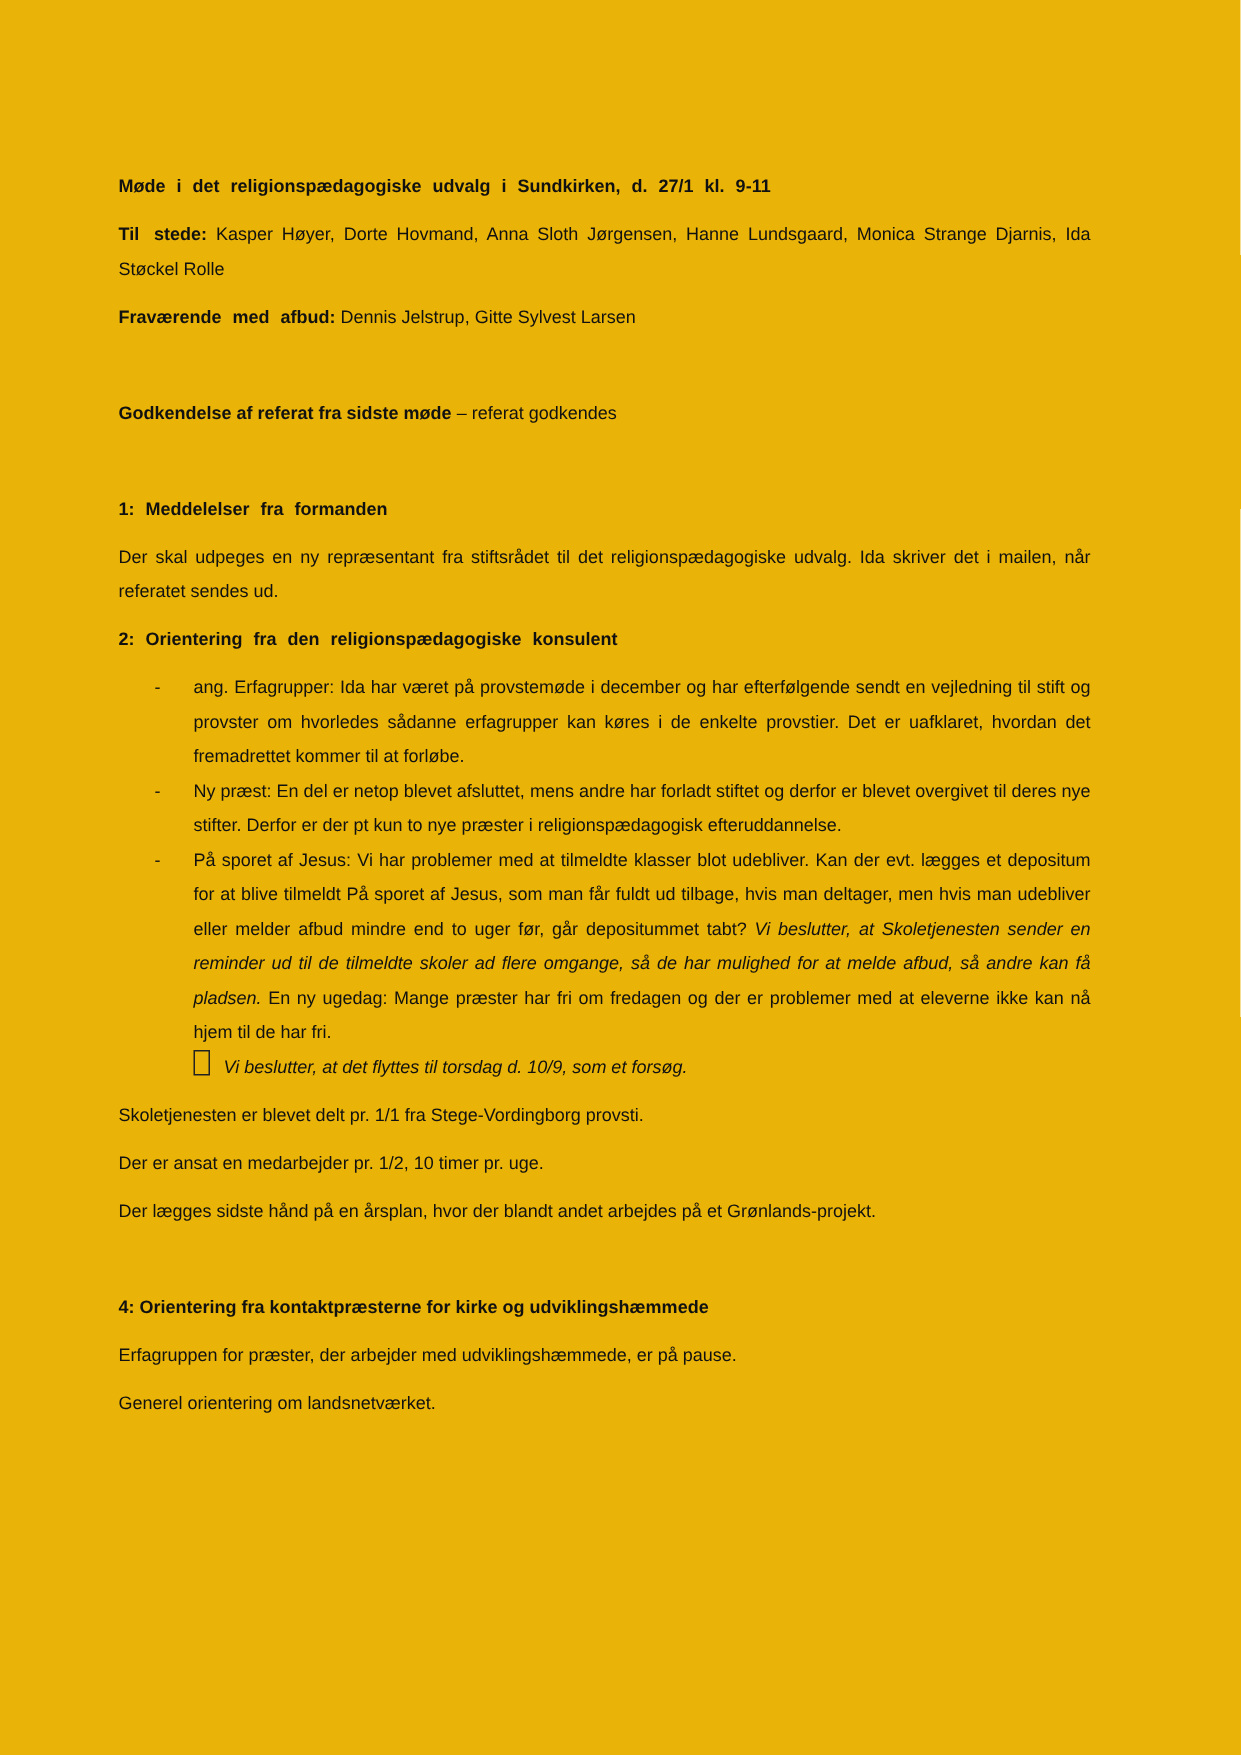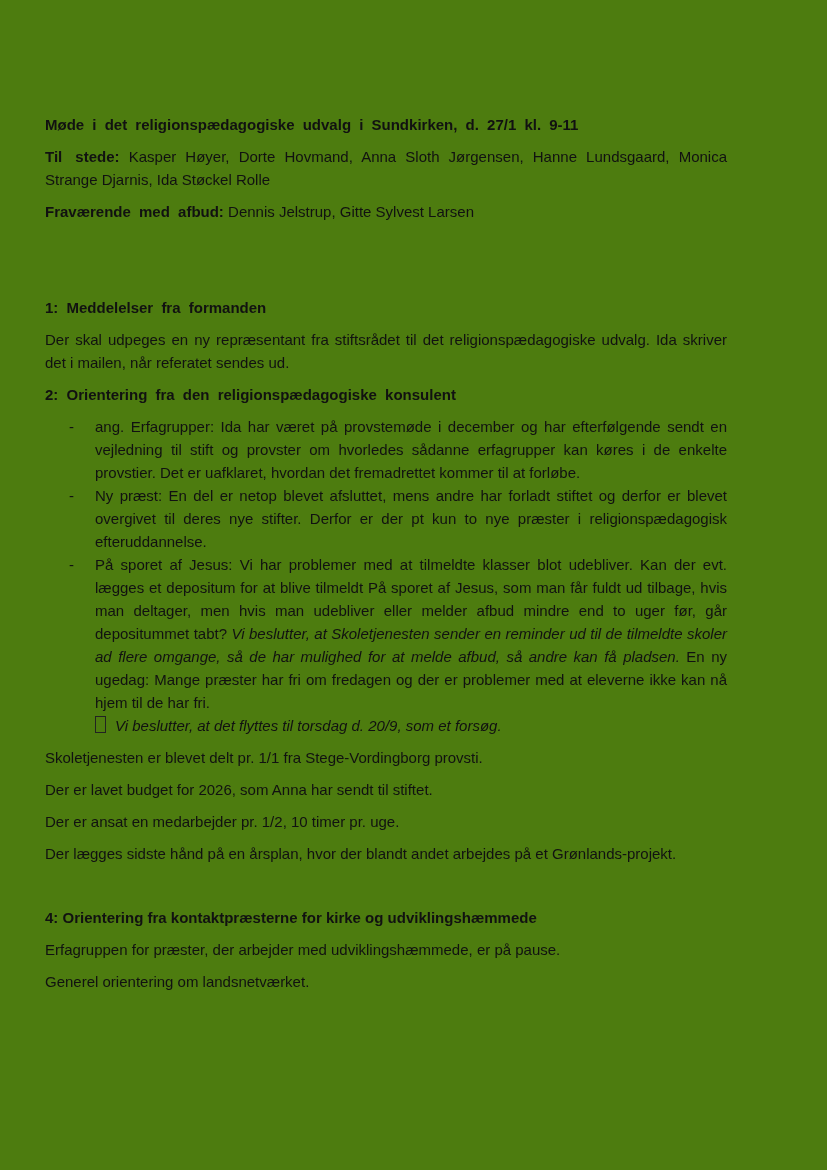--- a/index.html
+++ b/index.html
@@ -5,26 +5,26 @@
   html, body {
     margin: 0;
     padding: 0;
     background: #ffffff;
   }
   .page {
     position: relative;
     width: 827px;
     height: 1170px;
     box-sizing: border-box;
-    background: #4d7c0f;
+    background: #eab308;
     color: #111111;
     font-family: "Liberation Sans", "DejaVu Sans", sans-serif;
-    font-size: 15px;
+    font-size: 12px;
     line-height: 23px;
-    padding: 113px 100px 40px 45px;
+    padding: 113px 100px 40px 79px;
     overflow: hidden;
   }
   p { margin: 0 0 9px 0; }
   .b { font-weight: bold; }
   .spread { word-spacing: 4px; }
   .just { text-align: justify; }
   .gap { height: 32px; }
   ul.bullets {
     list-style: none;
     margin: 0 0 9px 0;
@@ -62,38 +62,41 @@
     <span>Kasper Høyer, Dorte Hovmand, Anna Sloth Jørgensen, Hanne Lundsgaard, Monica Strange Djarnis, Ida Støckel Rolle</span>
   </p>
 
   <p>
     <span class="b spread">Fraværende med afbud:</span>
     <span>Dennis Jelstrup, Gitte Sylvest Larsen</span>
   </p>
 
   <div class="gap"></div>
 
+  <p>
+    <span class="b">Godkendelse af referat fra sidste møde</span>
+    <span>– referat godkendes</span>
+  </p>
 
   <div class="gap"></div>
 
   <p class="b spread">1: Meddelelser fra formanden</p>
   <p class="just">Der skal udpeges en ny repræsentant fra stiftsrådet til det religionspædagogiske udvalg. Ida skriver det i mailen, når referatet sendes ud.</p>
 
   <p class="b spread">2: Orientering fra den religionspædagogiske konsulent</p>
 
   <ul class="bullets">
     <li class="just"><span class="dash">-</span><span>ang. Erfagrupper: Ida har været på provstemøde i december og har efterfølgende sendt en vejledning til stift og provster om hvorledes sådanne erfagrupper kan køres i de enkelte provstier. Det er uafklaret, hvordan det fremadrettet kommer til at forløbe.</span></li>
     <li class="just"><span class="dash">-</span><span>Ny præst: En del er netop blevet afsluttet, mens andre har forladt stiftet og derfor er blevet overgivet til deres nye stifter. Derfor er der pt kun to nye præster i religionspædagogisk efteruddannelse.</span></li>
     <li class="just"><span class="dash">-</span><span>På sporet af Jesus: Vi har problemer med at tilmeldte klasser blot udebliver. Kan der evt. lægges et depositum for at blive tilmeldt På sporet af Jesus, som man får fuldt ud tilbage, hvis man deltager, men hvis man udebliver eller melder afbud mindre end to uger før, går depositummet tabt? </span><em>Vi beslutter, at Skoletjenesten sender en reminder ud til de tilmeldte skoler ad flere omgange, så de har mulighed for at melde afbud, så andre kan få pladsen.</em><span> En ny ugedag: Mange præster har fri om fredagen og der er problemer med at eleverne ikke kan nå hjem til de har fri.</span>
-      <span class="decision-line"><span class="tofu"></span><em>Vi beslutter, at det flyttes til torsdag d. 20/9, som et forsøg.</em></span>
+      <span class="decision-line"><span class="tofu"></span><em>Vi beslutter, at det flyttes til torsdag d. 10/9, som et forsøg.</em></span>
     </li>
   </ul>
 
   <p>Skoletjenesten er blevet delt pr. 1/1 fra Stege-Vordingborg provsti.</p>
-  <p>Der er lavet budget for 2026, som Anna har sendt til stiftet.</p>
   <p>Der er ansat en medarbejder pr. 1/2, 10 timer pr. uge.</p>
   <p>Der lægges sidste hånd på en årsplan, hvor der blandt andet arbejdes på et Grønlands-projekt.</p>
 
   <div class="gap"></div>
 
   <p class="b">4: Orientering fra kontaktpræsterne for kirke og udviklingshæmmede</p>
   <p>Erfagruppen for præster, der arbejder med udviklingshæmmede, er på pause.</p>
   <p>Generel orientering om landsnetværket.</p>
 
 </div>

